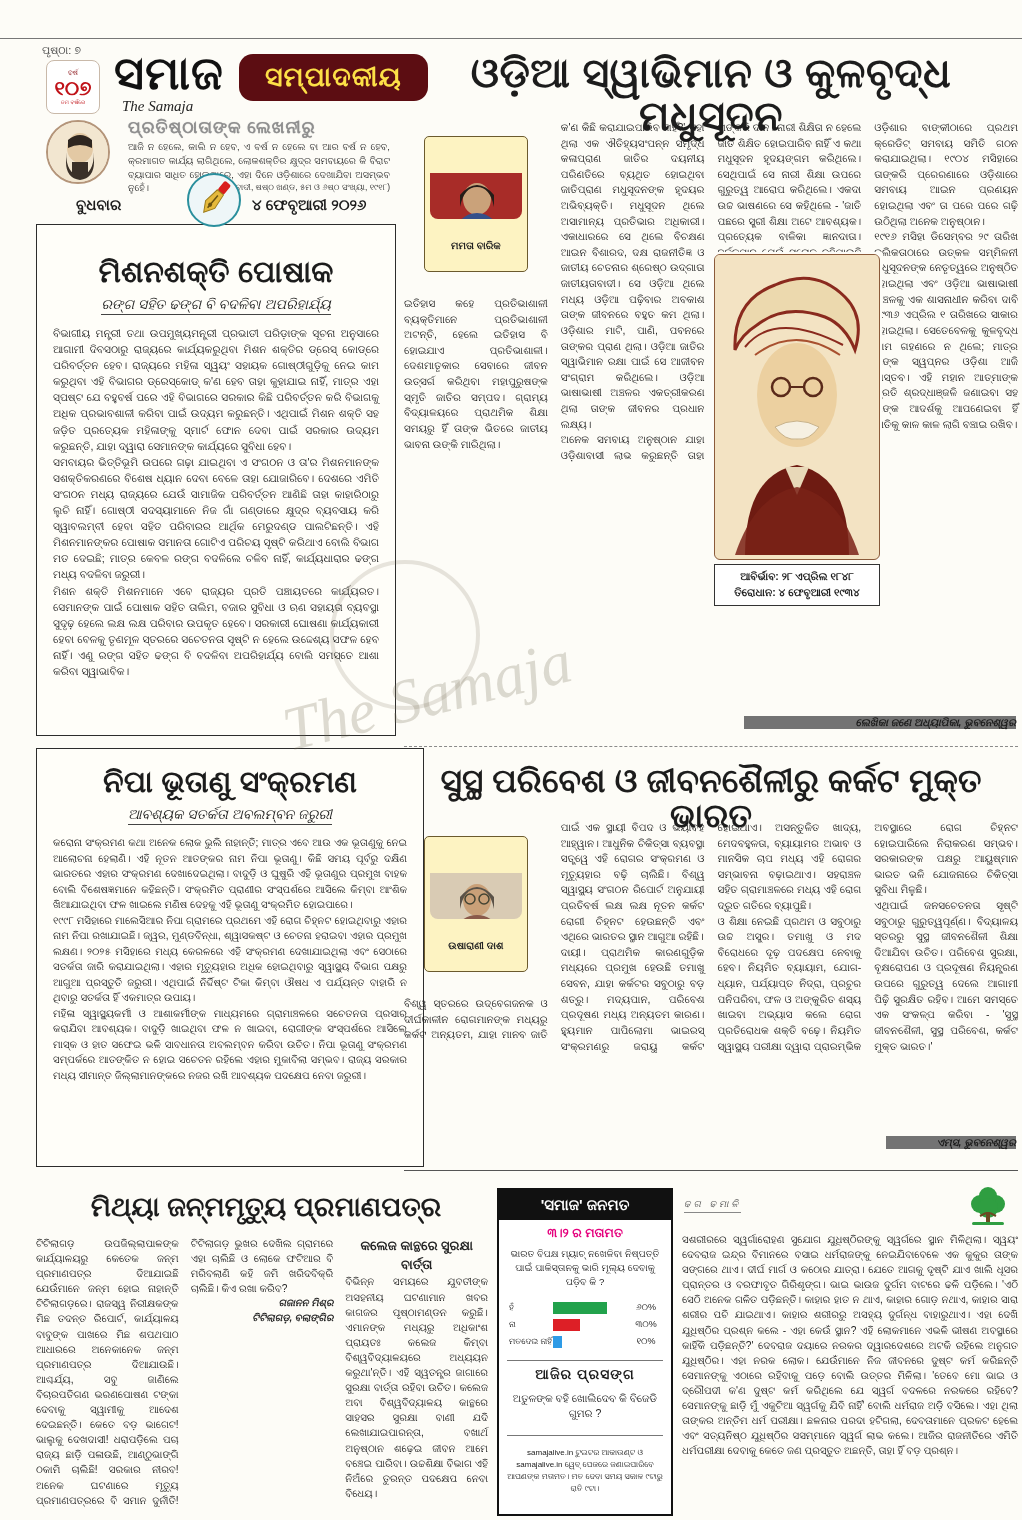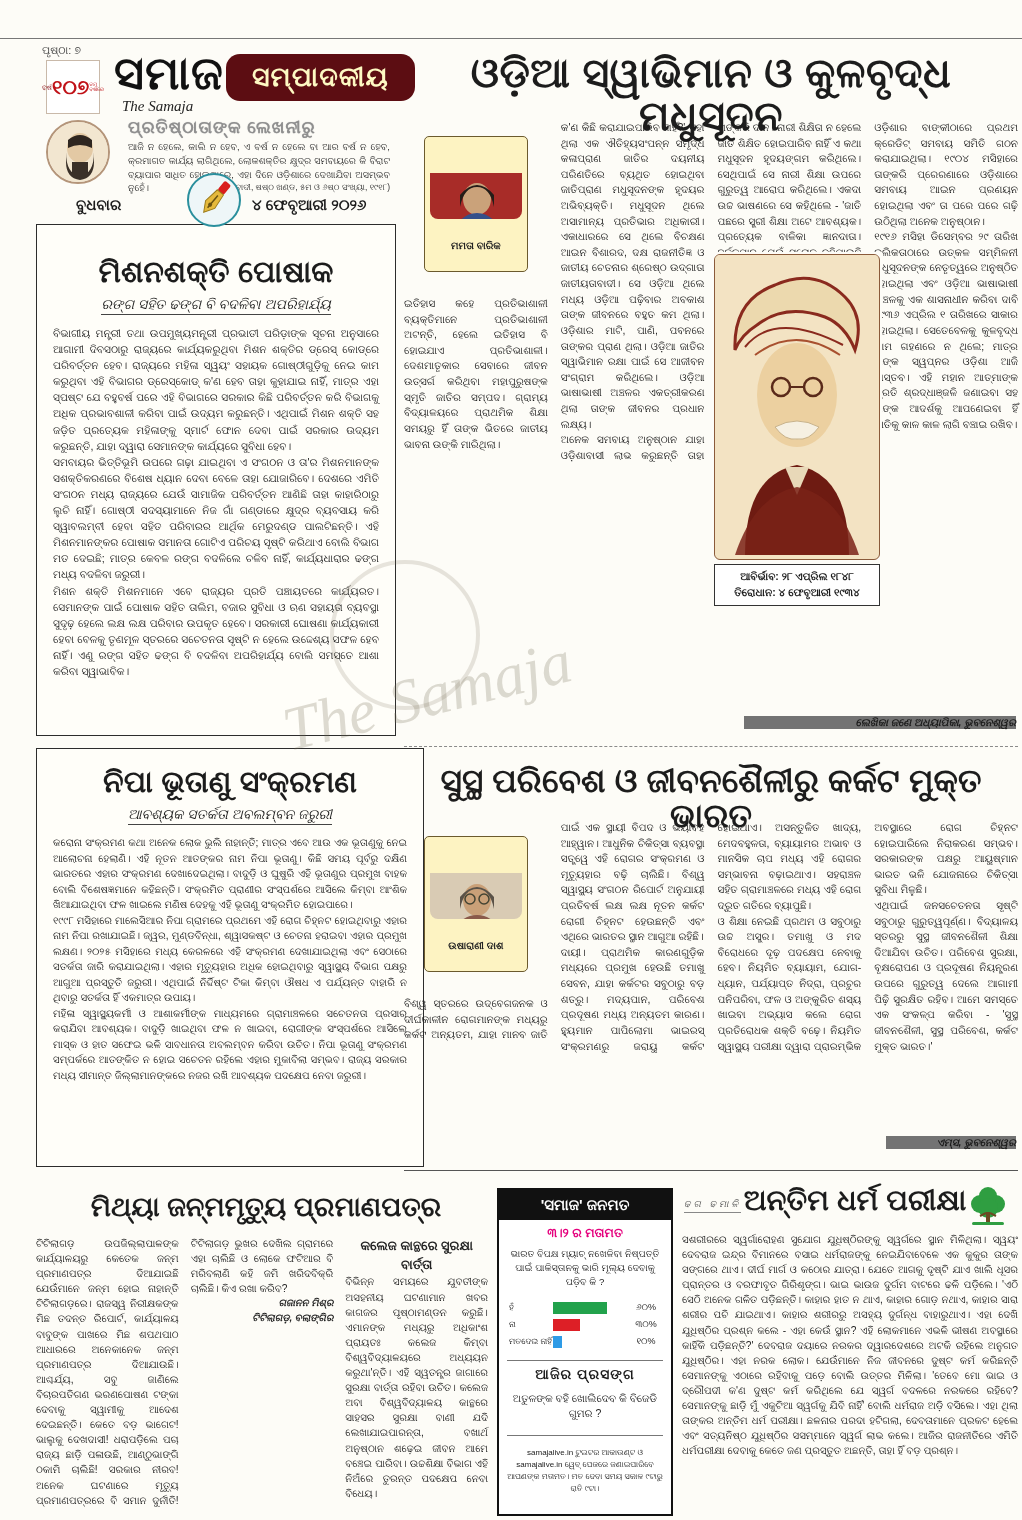--- a/index.html
+++ b/index.html
@@ -5,30 +5,30 @@
   html,body{margin:0;padding:0;background:#e9e7e0;}
   *{box-sizing:border-box;}
   #paper{position:relative;width:1022px;height:1520px;margin:0 auto;background:#fdfcf7;
     font-family:"Liberation Sans","DejaVu Sans",sans-serif;color:#1c1c1c;overflow:hidden;}
   .abs{position:absolute;}
   .rule{background:#555;height:1px;}
   .justify{text-align:justify;}
   .pre{white-space:pre-line;}
   
   .page-label{font-size:11px;color:#444;}
-  .ann-badge{width:54px;height:54px;background:#fff;border:1px solid #c9b9a9;border-radius:0;
-    display:flex;flex-direction:row;align-items:center;justify-content:center;line-height:1;}
+  .ann-badge{width:54px;height:54px;background:#fff;border:1px solid #c9b9a9;border-radius:8px;
+    display:flex;flex-direction:column;align-items:center;justify-content:center;line-height:1;}
   .ann-badge .t{font-size:7px;color:#8a1116;}
   .ann-badge .n{font-size:20px;font-weight:bold;color:#c01218;margin:2px 0;}
   .ann-badge .b{font-size:5.5px;color:#c01218;}
   .logo-main{font-size:46px;font-weight:bold;color:#111;line-height:1;letter-spacing:1px;
     font-family:"DejaVu Sans",sans-serif;}
   .logo-sub{font-family:"Liberation Serif","DejaVu Serif",serif;font-style:italic;font-size:15px;color:#222;}
-  .section-badge{background:#5c0d12;color:#fef9c3;border-radius:14px;padding:8px 26px;
-    font-size:27px;font-weight:bold;letter-spacing:1px;}
+  .section-badge{background:#5c0d12;color:#fde047;border-radius:14px;padding:8px 26px;
+    font-size:27px;font-weight:bold;letter-spacing:1px;margin-left:13px;}
   .founder-head{font-size:17px;font-weight:bold;color:#8f8f8f;text-shadow:0 0 1px #bbb;letter-spacing:1px;}
   .founder-quote{font-size:9.5px;line-height:1.45;color:#333;}
   .founder-src{font-size:8.5px;color:#333;text-align:right;}
   .day{font-size:15px;font-weight:bold;}
   .circle-photo{border-radius:50%;border:2px solid #b4957a;background:#f7efe0;overflow:hidden;}
   
   .ed-box{border:1.6px solid #2c2c2c;background:#fffef9;padding:16px 16px 10px;}
   .ed-title{font-size:30px;font-weight:bold;text-align:center;line-height:1.1;}
   .ed-sub{font-size:14px;font-style:italic;text-align:center;margin-top:8px;}
   .ed-sub span{border-bottom:1px solid #444;padding-bottom:2px;}
@@ -244,21 +244,20 @@
       </div>
     </div>
     <div class="poll-div"></div>
     <div class="poll-today">ଆଜିର ପ୍ରସଙ୍ଗ</div>
     <div class="poll-today-q">ଅତୁଳଙ୍କ ବହି ଖୋଲିଦେବ କି ବିଜେଡି ଗୁମର ?</div>
     <div class="poll-div"></div>
     <div class="poll-foot">samajalive.in ଟୁଇଟର ଆକାଉଣ୍ଟ ଓ samajalive.in ୱେବ୍ ପେଜରେ ଜଣାଇପାରିବେ ଆପଣଙ୍କ ମତାମତ। ମତ ଦେବା ସମୟ ସକାଳ ୯ଟାରୁ ରାତି ୯ଟା।</div>
   </div>
 
   <div class="abs satire-label" style="left:684px;top:1198px;">ଢଗ ଢମାଳି</div>
-  <div class="abs satire-headline" style="left:740px;top:1184px;width:230px;">ଅନ୍ତିମ ଧର୍ମ ପରୀକ୍ଷା</div>
   <div class="abs" style="left:966px;top:1186px;width:44px;height:44px;">
     <svg width="44" height="44" viewBox="0 0 44 44">
       <circle cx="14" cy="18" r="9" fill="#2f9e41"></circle>
       <circle cx="30" cy="18" r="9" fill="#2f9e41"></circle>
       <circle cx="22" cy="10" r="9" fill="#2f9e41"></circle>
       <circle cx="22" cy="22" r="10" fill="#2f9e41"></circle>
       <rect x="20" y="26" width="4" height="10" fill="#6b4a22"></rect>
       <path d="M14 30 L20 27 M30 30 L24 27" stroke="#6b4a22" stroke-width="2"></path>
       <rect x="6" y="36" width="32" height="3" rx="1.5" fill="#2f9e41"></rect>
     </svg>

